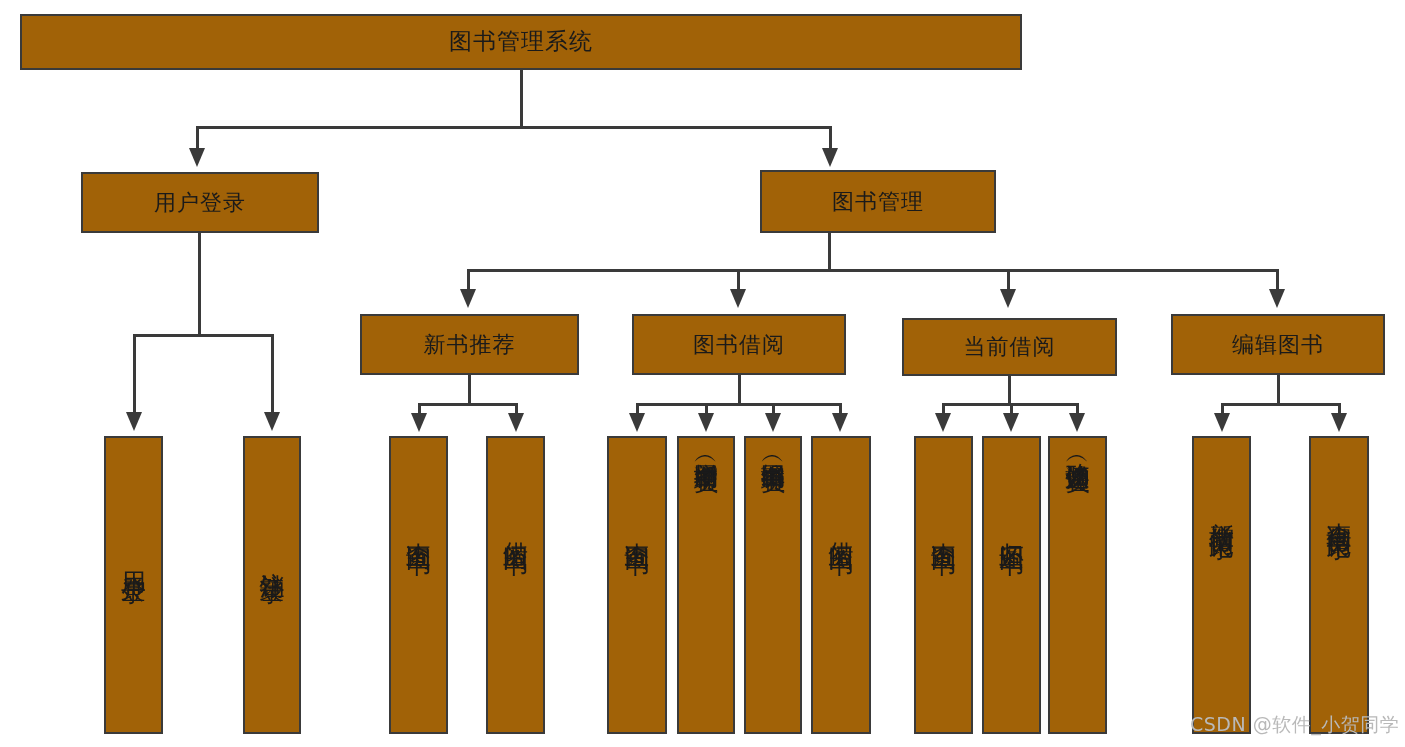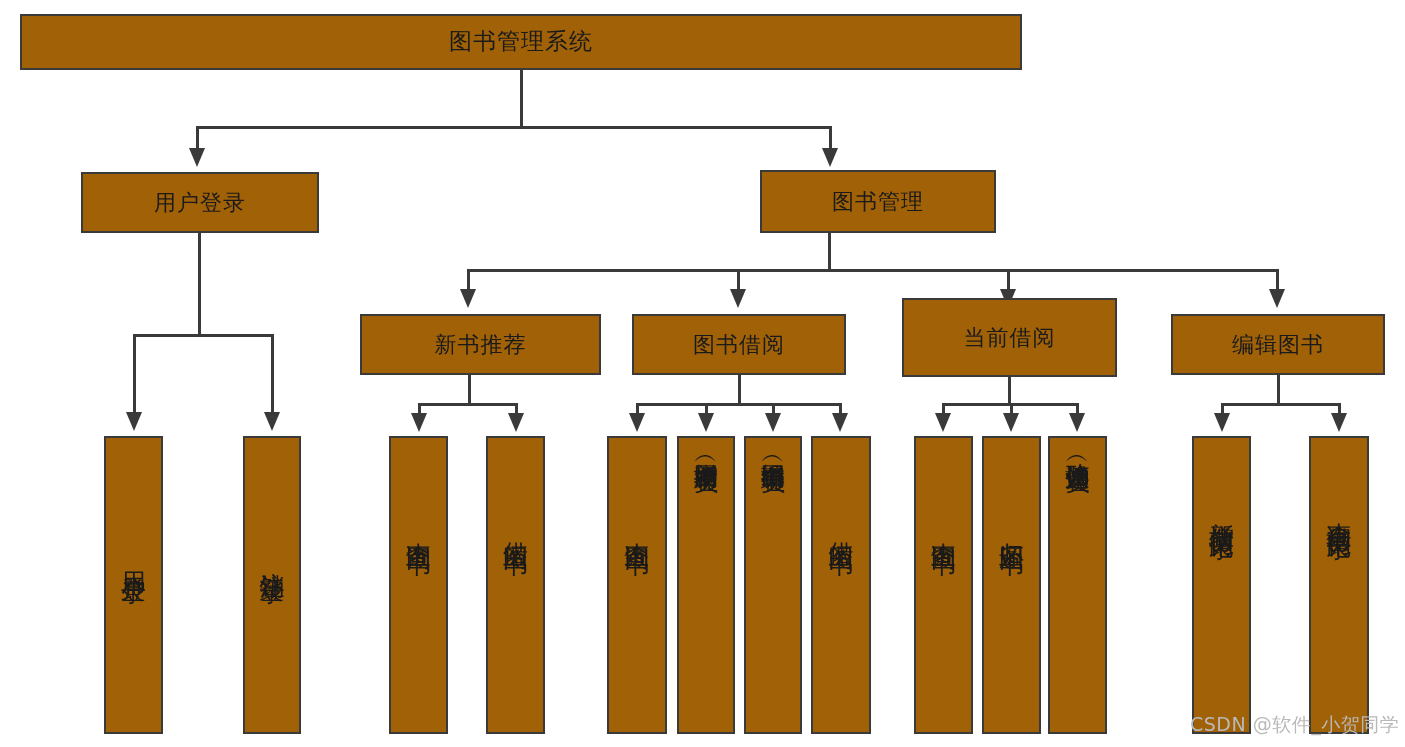--- a/index.html
+++ b/index.html
@@ -113,27 +113,27 @@
 
   <div class="vline" style="left:737px;top:269px;height:22px;"></div>
   <div class="arrow" style="left:730px;top:289px;"></div>
 
   <div class="vline" style="left:1007px;top:269px;height:22px;"></div>
   <div class="arrow" style="left:1000px;top:289px;"></div>
 
   <div class="vline" style="left:1276px;top:269px;height:22px;"></div>
   <div class="arrow" style="left:1269px;top:289px;"></div>
 
-  <div class="node h-node" style="left:360px;top:314px;width:241px;height:61px;justify-content:center;">
+  <div class="node h-node" style="left:360px;top:314px;width:219px;height:61px;justify-content:center;">
     <span class="lbl">新书推荐</span>
   </div>
   <div class="node h-node" style="left:632px;top:314px;width:214px;height:61px;">
     <span class="lbl">图书借阅</span>
   </div>
-  <div class="node h-node" style="left:902px;top:298px;width:215px;height:79px;align-items:center;">
+  <div class="node h-node" style="left:902px;top:318px;width:215px;height:58px;align-items:center;">
     <span class="lbl">当前借阅</span>
   </div>
   <div class="node h-node" style="left:1171px;top:314px;width:214px;height:61px;">
     <span class="lbl">编辑图书</span>
   </div>
 
   <div class="vline" style="left:468px;top:375px;height:30px;"></div>
   <div class="hline" style="left:418px;top:403px;width:100px;"></div>
   <div class="vline" style="left:418px;top:403px;height:12px;"></div>
   <div class="arrow" style="left:411px;top:413px;"></div>

